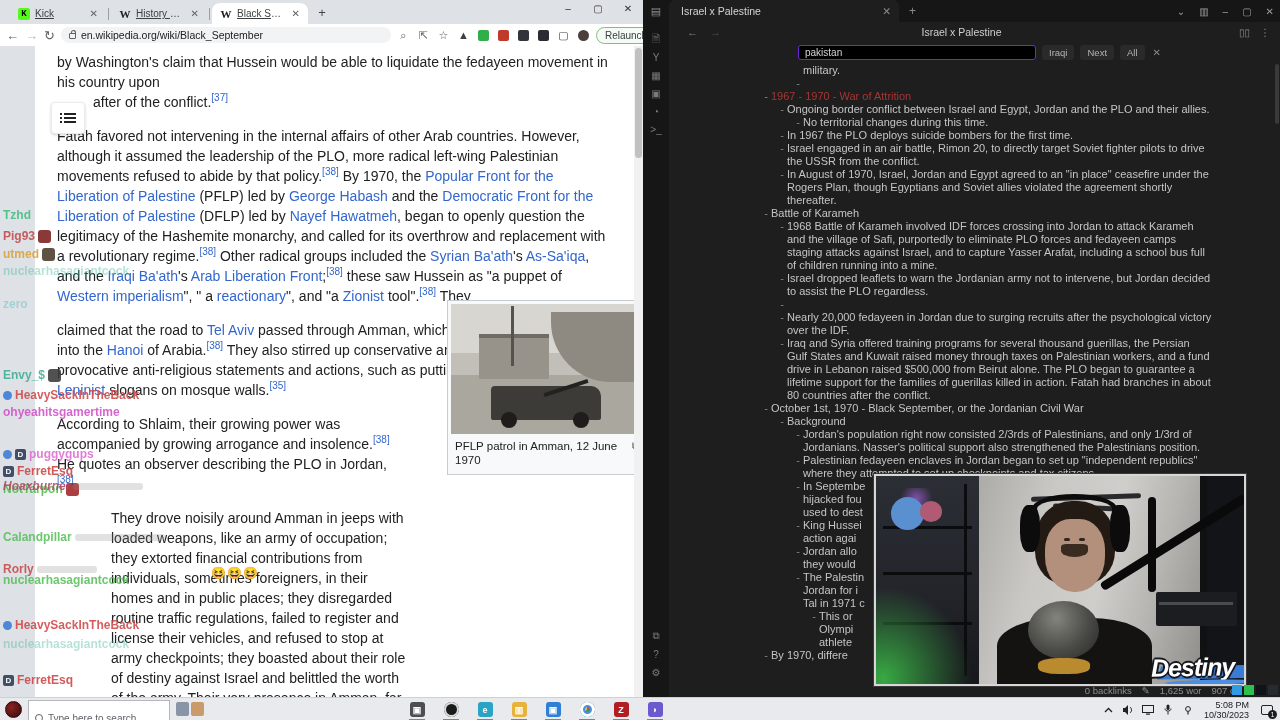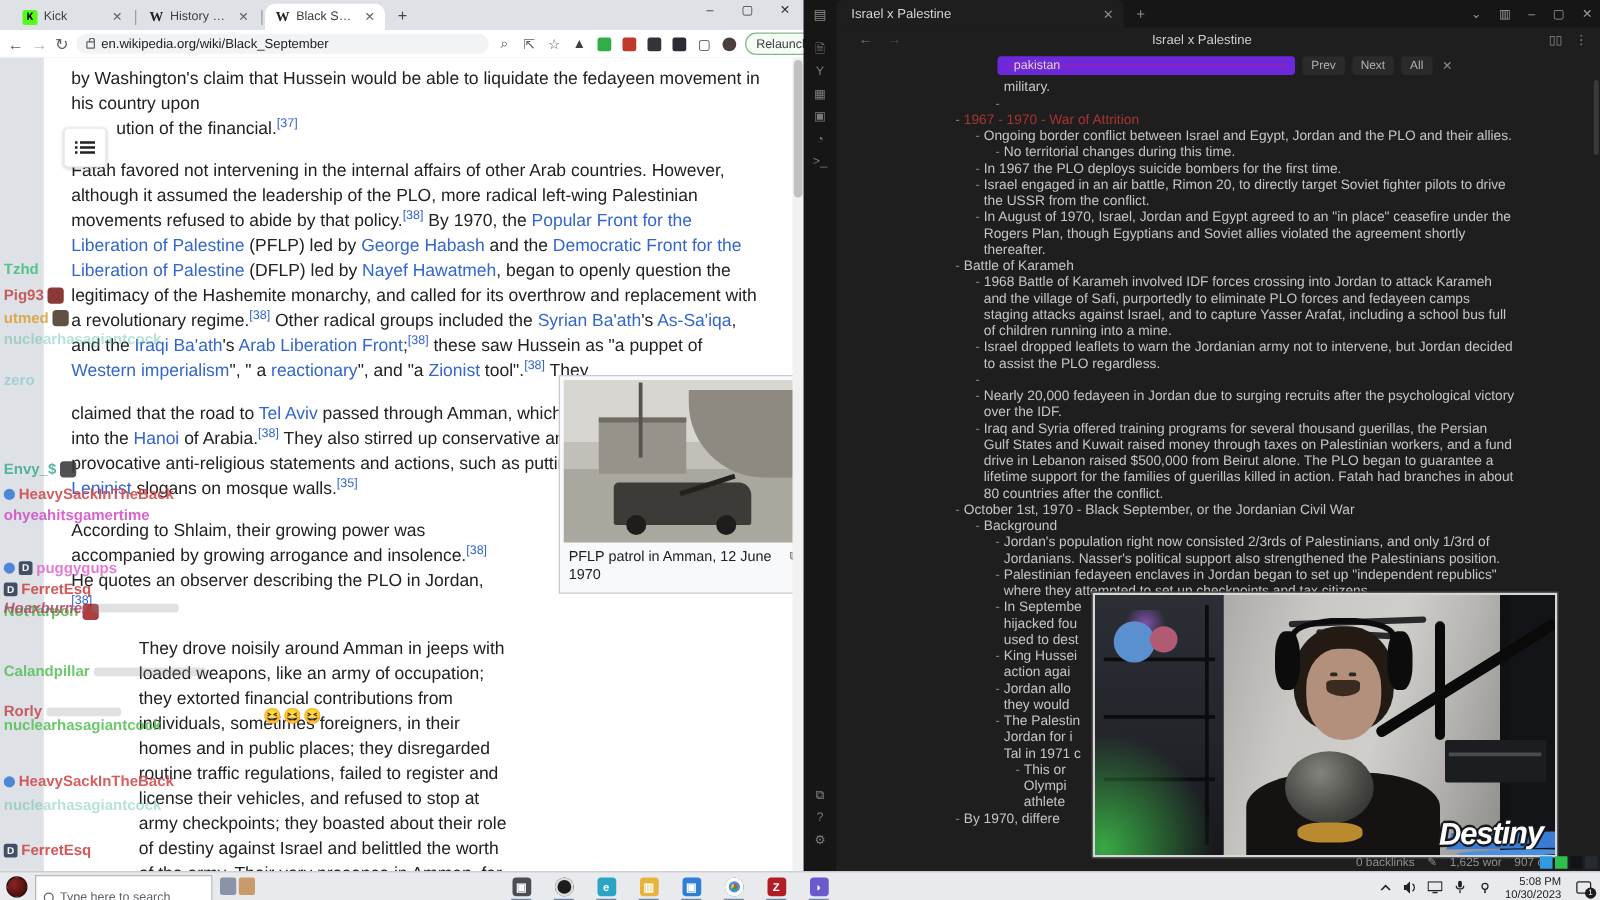--- a/index.html
+++ b/index.html
@@ -10,21 +10,21 @@
   
   #browser { position:absolute; left:0; top:0; width:643px; height:697px; background:#dee1e6; }
   .tabstrip { position:relative; height:24px; background:#dee1e6; display:flex; align-items:flex-end; padding-left:10px; }
   .tab { display:flex; align-items:center; gap:5px; height:21px; padding:0 6px 0 8px; width:96px;
     font-size:10px; color:#3c4043; border-radius:8px 8px 0 0; position:relative; }
   .tab.active { background:#fff; }
   .tab .fav { width:12px; height:12px; flex:0 0 12px; display:flex; align-items:center; justify-content:center;
     font-size:9px; font-weight:bold; border-radius:2px; }
   .fav.kick { background:#53fc18; color:#000; font-family:"Liberation Mono",monospace; }
   .fav.wiki { color:#202122; font-family:"Liberation Serif",serif; font-size:11px; }
-  .tab .tlabel { flex:1; white-space:nowrap; overflow:hidden; text-overflow:ellipsis; }
+  .tab .tlabel { flex:1; white-space:nowrap; overflow:hidden; text-overflow:ellipsis;text-decoration:underline; }
   .tab .tclose { color:#5f6368; font-size:10px; padding:0 2px; }
   .tab-divider { width:1px; height:12px; background:#9aa0a6; margin:0 2px 4px 2px; }
   .newtab { width:16px; height:16px; margin:0 0 3px 6px; color:#444; font-size:13px; line-height:15px; text-align:center; }
   .win-controls { position:absolute; right:0; top:0; height:20px; display:flex; }
   .win-controls .wc { width:30px; text-align:center; font-size:10px; color:#333; line-height:18px; }
   .toolbar { height:22px; background:#fff; display:flex; align-items:center; padding:0 6px; gap:6px; }
   .navbtn { color:#5f6368; font-size:13px; width:16px; text-align:center; }
   .navbtn.dim { color:#b6b9be; }
   .urlbar { flex:0 0 330px; height:16px; background:#f1f3f4; border-radius:9px; display:flex; align-items:center;
     padding:0 8px; gap:5px; font-size:10.5px; color:#202124; }
@@ -94,21 +94,21 @@
   .o-tab .ot-label { flex:1; }
   .o-tab .ot-close { color:#8a8a8a; }
   .o-newtab { color:#8a8a8a; font-size:12px; margin-left:10px; }
   .o-winctl { position:absolute; right:6px; top:0; height:22px; display:flex; align-items:center; gap:14px;
     color:#9a9a9a; font-size:10px; }
   .o-header { position:relative; height:20px; display:flex; align-items:center; }
   .o-nav { color:#7f7f7f; font-size:11px; margin-left:44px; display:flex; gap:12px; }
   .o-title { position:absolute; left:0; right:0; text-align:center; font-size:10.5px; color:#cfcfcf; }
   .o-hicons { margin-left:auto; margin-right:10px; display:flex; gap:10px; color:#8a8a8a; font-size:10px; }
   .o-searchbar { display:flex; align-items:center; gap:6px; padding:3px 0 3px 155px; }
-  .o-search-input { width:238px; height:15px; background:#a21caf; border:7px solid #6d28d9; border-radius:3px;
+  .o-search-input { width:238px; height:15px; background:#000000; border:1px solid #6d28d9; border-radius:3px;
     font-size:10px; color:#d4d4d4; padding:0 6px; display:flex; align-items:center; }
   .o-sbtn { background:#2a2a2a; border-radius:3px; color:#b3b3b3; font-size:9.5px; padding:2px 7px; }
   .o-sclose { color:#8a8a8a; font-size:10px; margin-left:2px; }
   .o-ribbon { position:absolute; left:0; top:22px; bottom:0; width:26px; background:#161616; }
   .o-ribbon .ric { width:26px; height:18px; display:flex; align-items:center; justify-content:center;
     color:#7a7a7a; font-size:10px; }
   .o-ribbon .rb-top { position:absolute; top:8px; }
   .o-ribbon .rb-bottom { position:absolute; bottom:16px; }
   #outline { position:absolute; left:26px; right:8px; top:64px; bottom:16px; overflow:hidden;
     font-size:11px; line-height:13px; color:#c5c5c5; }
@@ -252,21 +252,21 @@
         </div>
       <div class="relaunch">
         <span>Relaunch to update</span>
         <span class="kebab">⋮</span>
       </div>
     </div>
 
     <div class="page">
       <div class="article">
         <p><span><span class="seg-plain">by Washington's claim that Hussein would be able to liquidate the fedayeen movement in his country upon</span></span><br>
-          <span class="p1line2"><span class="seg-plain">ution of the financial.</span><sup class="seg-ref">[37]</sup></span></p>
+          <span class="p1line2"><span class="seg-plain">after of the conflict.</span><sup class="seg-ref">[37]</sup></span></p>
         <p><span class="seg-plain">Fatah favored not intervening in the internal affairs of other Arab countries. However, although it assumed the leadership of the PLO, more radical left-wing Palestinian movements refused to abide by that policy.</span><sup class="seg-ref">[38]</sup><span class="seg-plain"> By 1970, the </span><span class="seg-link">Popular Front for the Liberation of Palestine</span><span class="seg-plain"> (PFLP) led by </span><span class="seg-link">George Habash</span><span class="seg-plain"> and the </span><span class="seg-link">Democratic Front for the Liberation of Palestine</span><span class="seg-plain"> (DFLP) led by </span><span class="seg-link">Nayef Hawatmeh</span><span class="seg-plain">, began to openly question the legitimacy of the Hashemite monarchy, and called for its overthrow and replacement with a revolutionary regime.</span><sup class="seg-ref">[38]</sup><span class="seg-plain"> Other radical groups included the </span><span class="seg-link">Syrian Ba'ath</span><span class="seg-plain">'s </span><span class="seg-link">As-Sa'iqa</span><span class="seg-plain">, and the </span><span class="seg-link">Iraqi Ba'ath</span><span class="seg-plain">'s </span><span class="seg-link">Arab Liberation Front</span><span class="seg-plain">;</span><sup class="seg-ref">[38]</sup><span class="seg-plain"> these saw Hussein as "a puppet of </span><span class="seg-link">Western imperialism</span><span class="seg-plain">", " a </span><span class="seg-link">reactionary</span><span class="seg-plain">", and "a </span><span class="seg-link">Zionist</span><span class="seg-plain"> tool".</span><sup class="seg-ref">[38]</sup><span class="seg-plain"> They</span></p>
         <p><span class="seg-plain">claimed that the road to </span><span class="seg-link">Tel Aviv</span><span class="seg-plain"> passed through Amman, which they sought to transform into the </span><span class="seg-link">Hanoi</span><span class="seg-plain"> of Arabia.</span><sup class="seg-ref">[38]</sup><span class="seg-plain"> They also stirred up conservative and religious feelings with provocative anti-religious statements and actions, such as putting up </span><span class="seg-link">Marxist</span><span class="seg-plain"> and </span><span class="seg-link">Leninist</span><span class="seg-plain"> slogans on mosque walls.</span><sup class="seg-ref">[35]</sup></p>
         <p class="p-narrow"><span class="seg-plain">According to Shlaim, their growing power was accompanied by growing arrogance and insolence.</span><sup class="seg-ref">[38]</sup><span class="seg-plain"> He quotes an observer describing the PLO in Jordan,</span><sup class="seg-ref">[38]</sup></p>
         <blockquote><span class="seg-plain">They drove noisily around Amman in jeeps with loaded weapons, like an army of occupation; they extorted financial contributions from individuals, sometimes foreigners, in their homes and in public places; they disregarded routine traffic regulations, failed to register and license their vehicles, and refused to stop at army checkpoints; they boasted about their role of destiny against Israel and belittled the worth of the army. Their very presence in Amman, far from the battlefield, seemed like a challenge to the regime.</span></blockquote>
 
       </div>
 
       <div class="toc-btn">
         <span class="toc-glyph"></span>
       </div>
@@ -388,21 +388,21 @@
       <div class="o-hicons">
         <span>▯▯</span>
         <span>⋮</span>
       </div>
     </div>
 
     <div class="o-searchbar">
       <div class="o-search-input">
         <span>pakistan</span>
       </div>
-      <span class="o-sbtn">Prev</span>
+      <span class="o-sbtn">Iraqi</span>
       <span class="o-sbtn">Next</span>
       <span class="o-sbtn">All</span>
       <span class="o-sclose">✕</span>
     </div>
 
     <div class="o-ribbon">
       <div class="rb-top" id="ribbon-top">
           <div class="ric">🗎</div>
           <div class="ric">Y</div>
           <div class="ric">▦</div>

